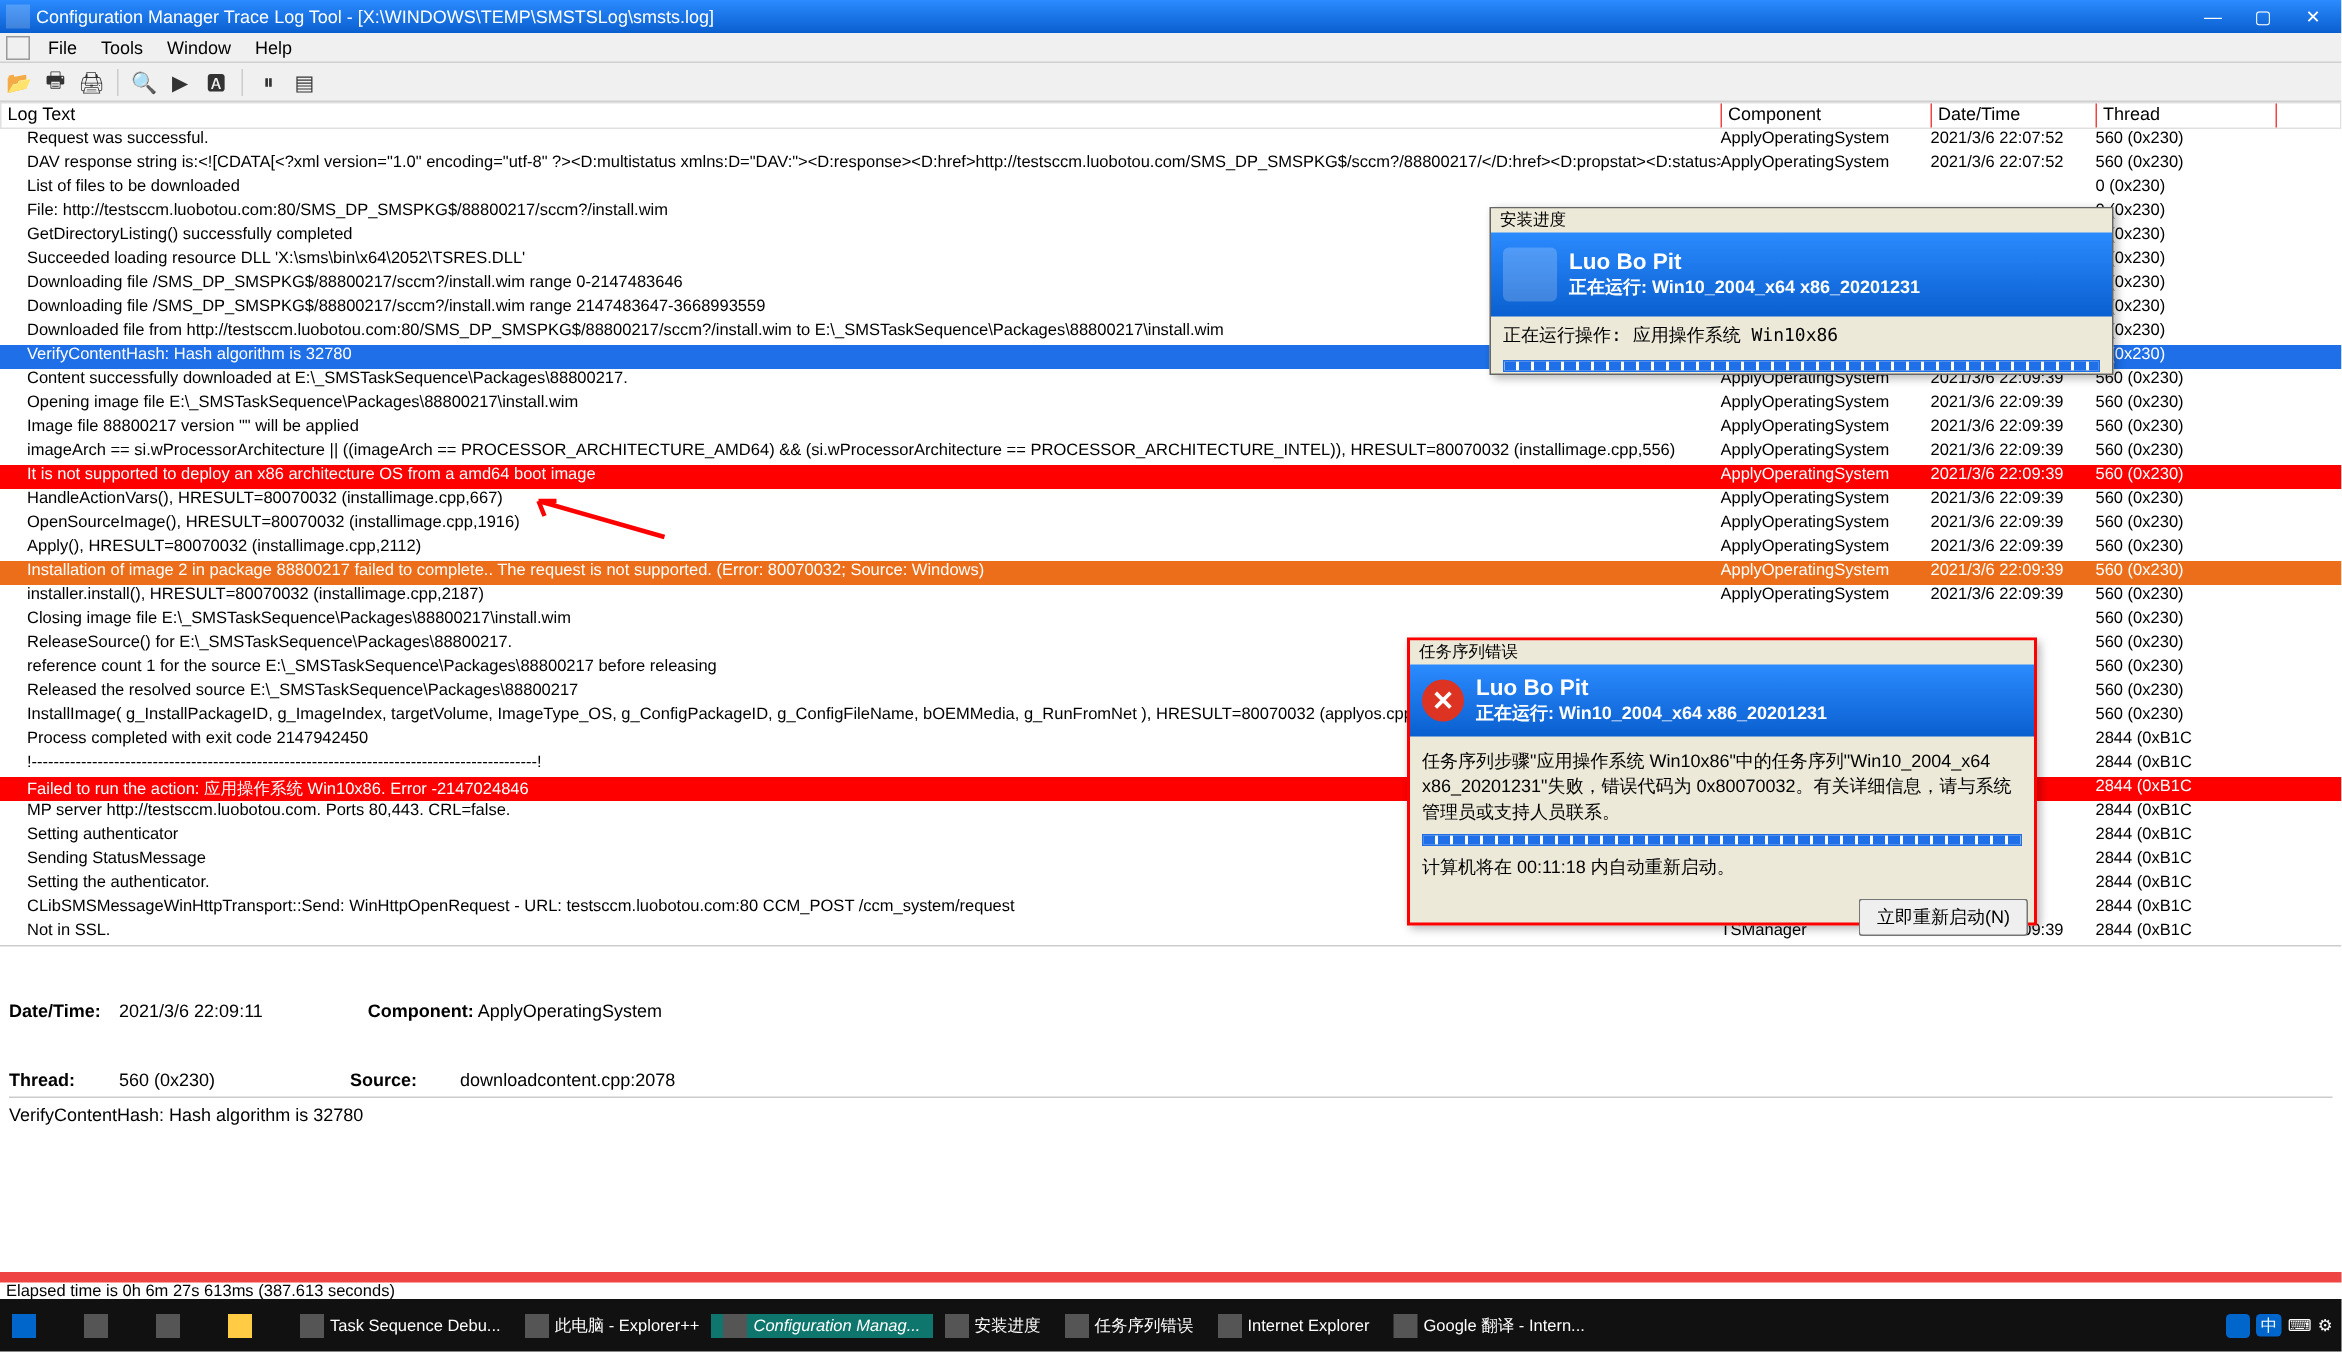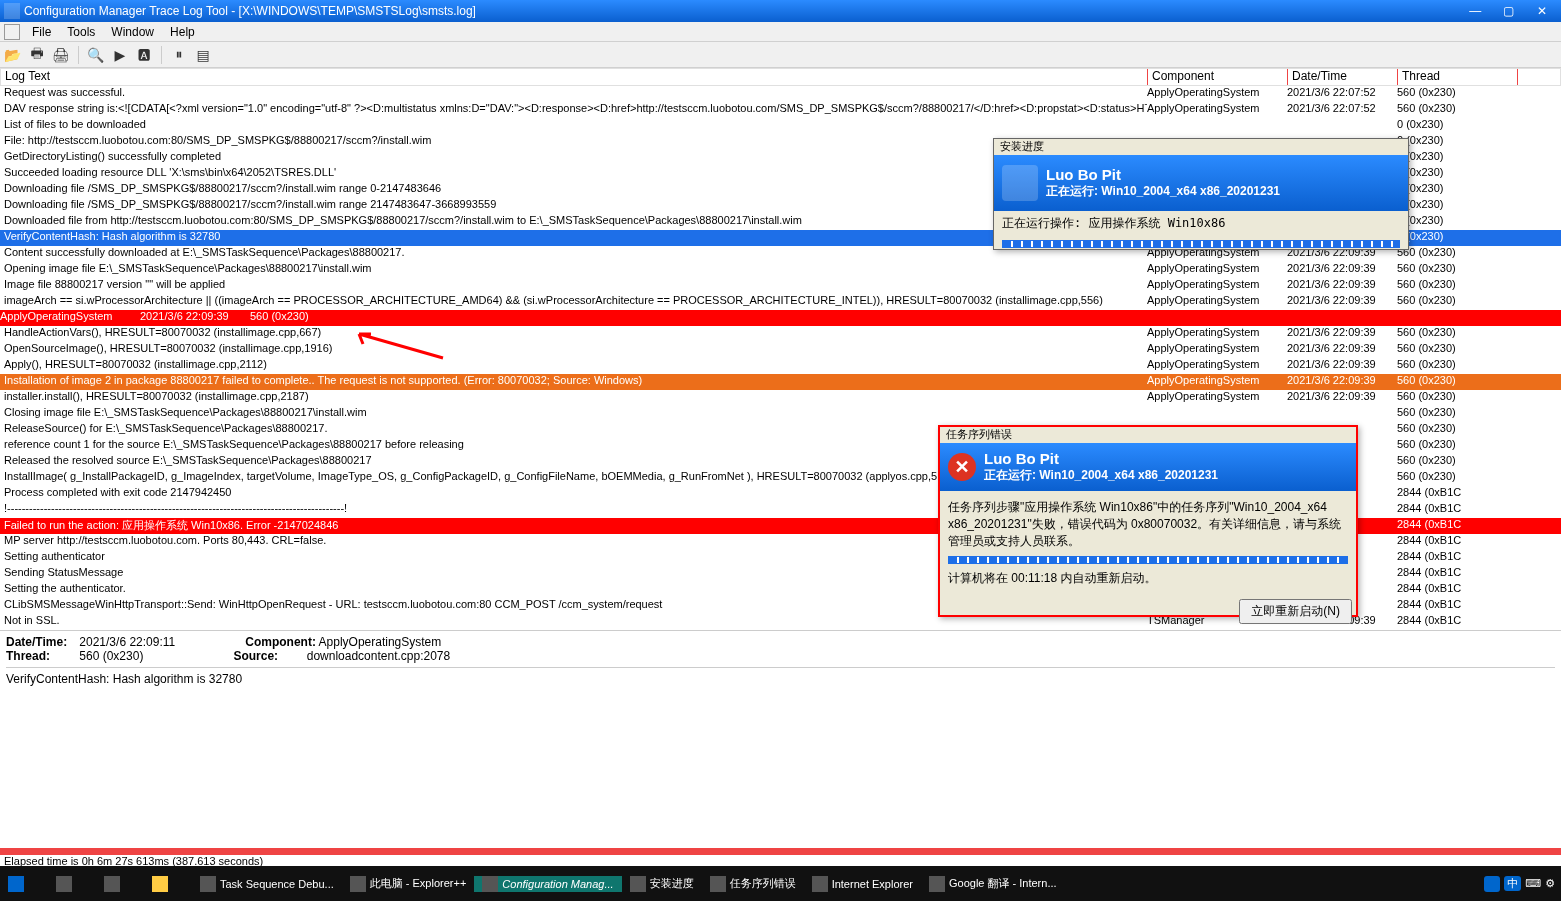--- a/index.html
+++ b/index.html
@@ -11,29 +11,29 @@
 .menubar { background:#f0f0f0; height:20px; display:flex; align-items:center; padding:0 4px; gap:0; border-bottom:1px solid #d0d0d0;}
 .menubar .sysicon{width:16px;height:16px;margin-right:4px;border:1px solid #999;}
 .menubar span.menu { padding:0 8px; font-size:12px; cursor:default;}
 .toolbar { background:#f0f0f0; height:26px; display:flex; align-items:center; padding:0 4px; gap:6px; border-bottom:1px solid #d0d0d0;}
 .toolbar .tbtn { width:18px; height:18px; display:inline-flex; align-items:center; justify-content:center; font-size:14px; color:#333; }
 .toolbar .sep { width:1px; height:18px; background:#ccc; margin:0 2px;}
 .hdr { background:#fff; border:1px solid #e0e0e0; height:18px; display:flex; font-size:12px; }
 .hdr .col { border-right:1px solid #ef4444; padding:0 4px; }
 .grid { position:relative; }
 .row { display:flex; height:16px; font-size:11px; white-space:nowrap; }
-.row .c1 { flex:0 0 1147px; overflow:hidden; padding-left:4px;}
+.row .c1 { flex:0 0 1147px; overflow:hidden; padding-left:18px;}
 .row .c2 { flex:0 0 140px; overflow:hidden;}
 .row .c3 { flex:0 0 110px; overflow:hidden;}
 .row .c4 { flex:0 0 120px; overflow:hidden;}
 .row.sel { background:#1e6fe8; color:#fff; }
 .row.err { background:#ff0000; color:#fff; }
 .row.err2 { background:#ec6e1a; color:#fff; }
 .detail { border-top:1px solid #ccc; padding:4px 6px; font-size:12px; }
-.detail .drow { display:flex; gap:10px; }
+.detail .drow { display:flex; gap:10px;margin-top:32px; }
 .detail b { font-weight:bold; min-width:70px; display:inline-block;}
 .msgbox { position:absolute; border:1px solid #666; background:#ece9d8; box-shadow:2px 2px 6px rgba(0,0,0,.3); font-size:12px; color:#000;}
 .msgbox.prog { left:993px; top:138px; width:416px; height:112px; }
 .msg-t { background:linear-gradient(to bottom,#2b8bff,#0a5fcf); color:#fff; display:flex; align-items:center; height:56px; padding:4px 8px; gap:8px;}
 .msg-t .big{font-size:15px;font-weight:bold;}
 .msg-t .sub{font-size:12px;font-weight:bold;}
 .msgbox.prog .bar{height:8px;background:repeating-linear-gradient(90deg,#1e6fe8 0 8px,#fff 8px 10px);margin:4px 8px;border:1px solid #1e6fe8;}
 .msgbox.prog .txt{padding:4px 8px; font-family:SimSun,monospace;}
 .msgbox.prog .mt{height:16px;background:#ece9d8;padding:0 6px;font-size:11px;}
 .msgbox.err3 { left:938px; top:425px; width:420px; height:192px; border:2px solid red;}
@@ -174,20 +174,21 @@
       <div class="c3">2021/3/6 22:09:39</div>
       <div class="c4">560 (0x230)</div>
     </div>
     <div class="row">
       <div class="c1">imageArch == si.wProcessorArchitecture || ((imageArch == PROCESSOR_ARCHITECTURE_AMD64) &amp;&amp; (si.wProcessorArchitecture == PROCESSOR_ARCHITECTURE_INTEL)), HRESULT=80070032 (installimage.cpp,556)</div>
       <div class="c2">ApplyOperatingSystem</div>
       <div class="c3">2021/3/6 22:09:39</div>
       <div class="c4">560 (0x230)</div>
     </div>
     <div class="row err">
+      <div class="c1">It is not supported to deploy an x86 architecture OS from a amd64 boot image</div>
       <div class="c2">ApplyOperatingSystem</div>
       <div class="c3">2021/3/6 22:09:39</div>
       <div class="c4">560 (0x230)</div>
     </div>
     <div class="row">
       <div class="c1">HandleActionVars(), HRESULT=80070032 (installimage.cpp,667)</div>
       <div class="c2">ApplyOperatingSystem</div>
       <div class="c3">2021/3/6 22:09:39</div>
       <div class="c4">560 (0x230)</div>
     </div>

